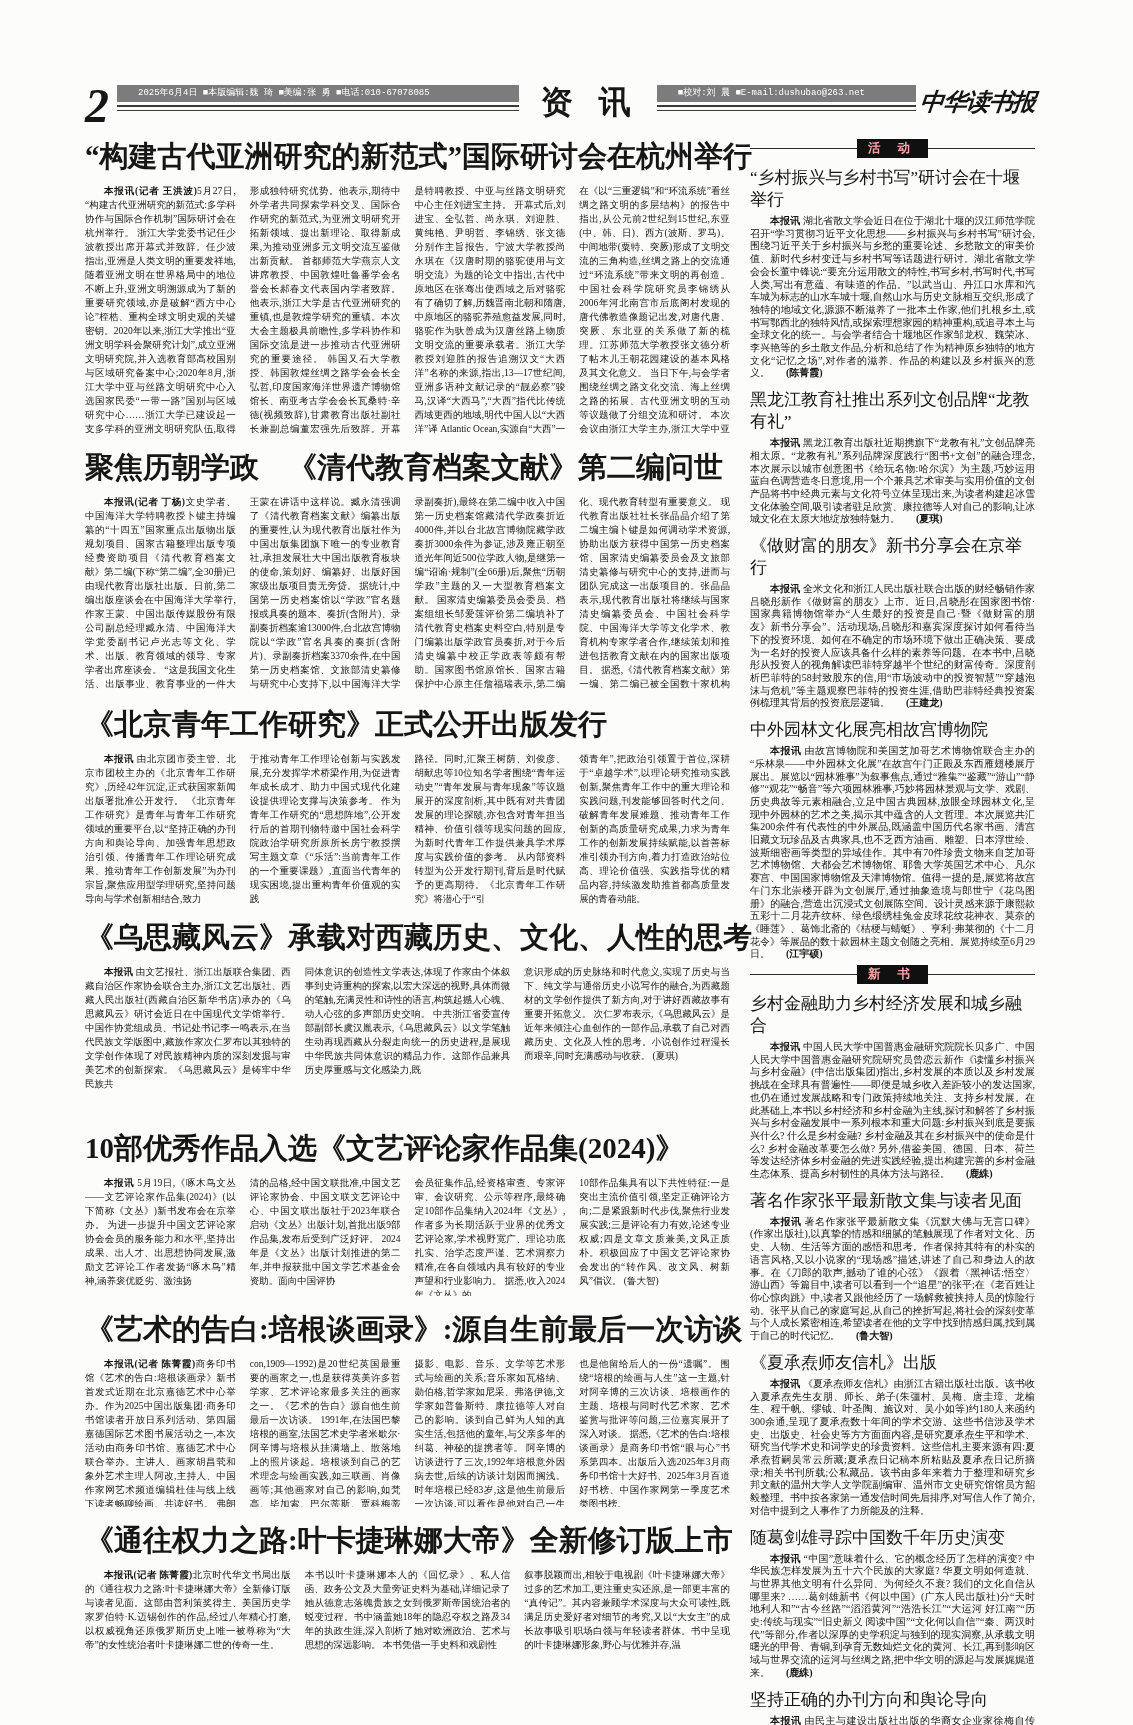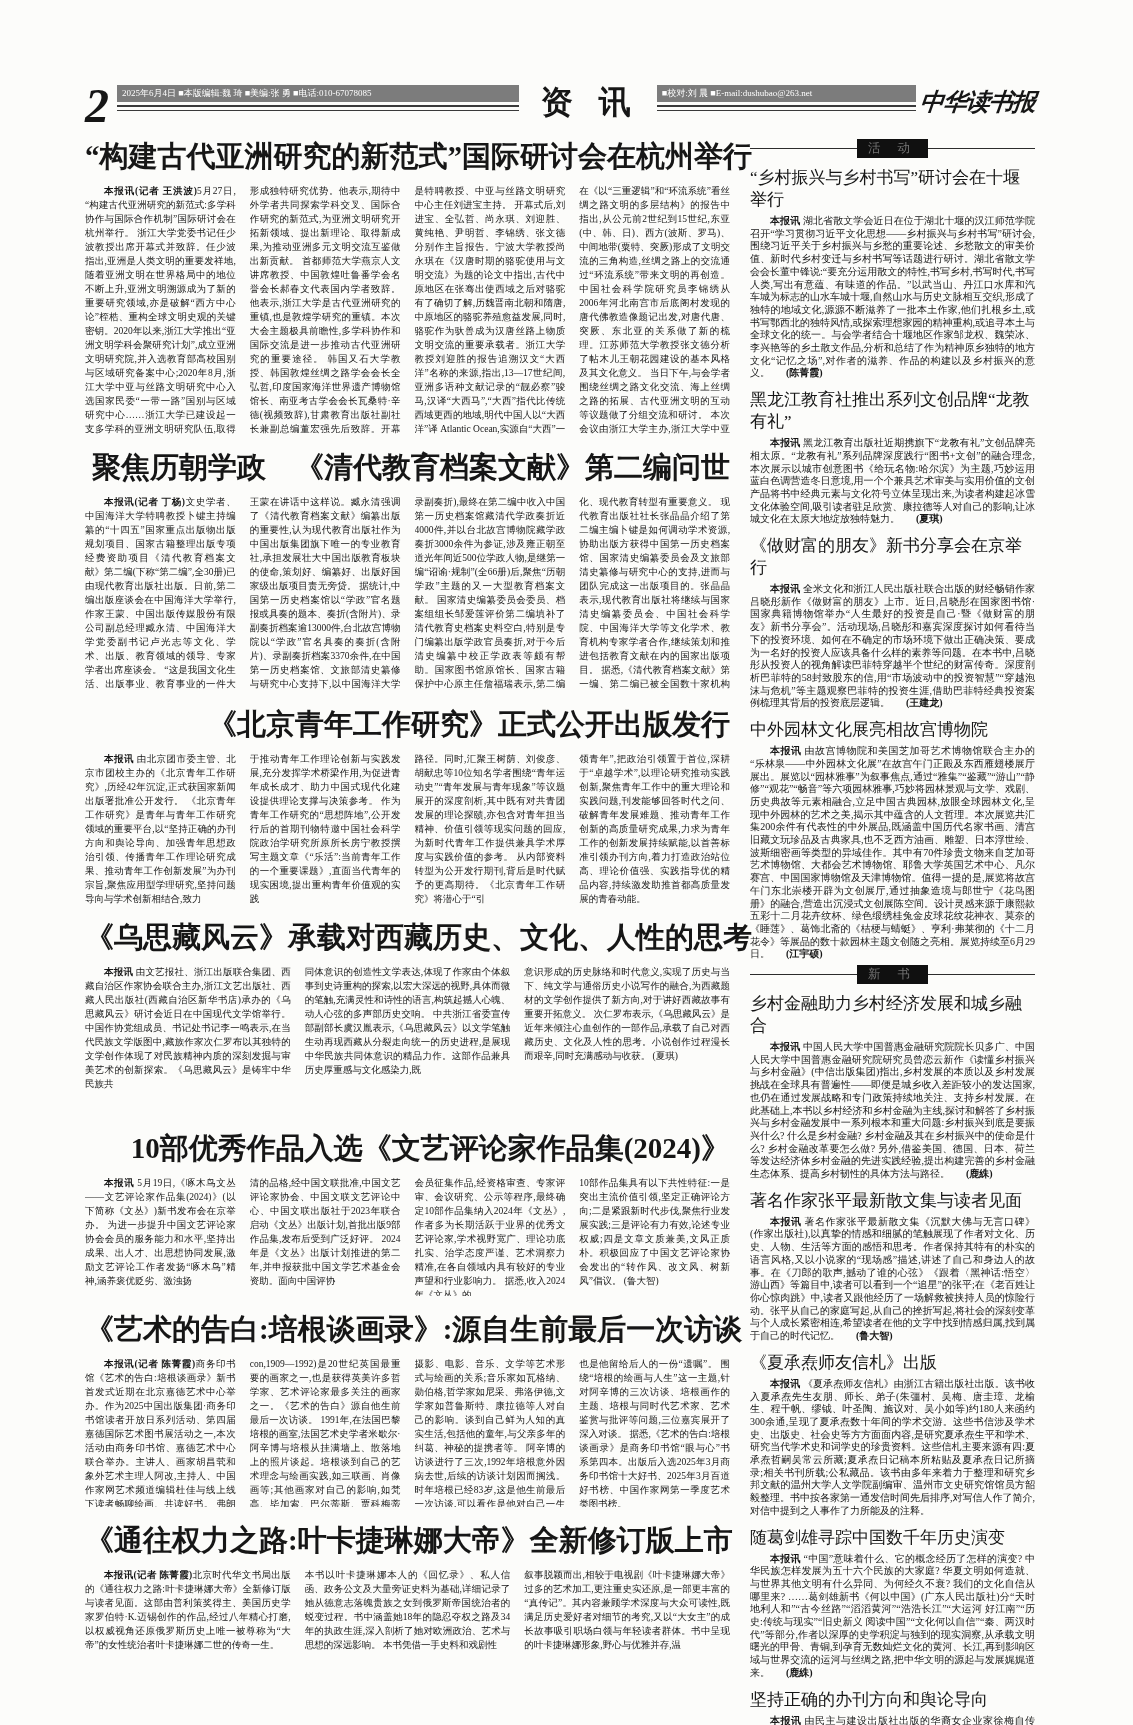--- a/index.html
+++ b/index.html
@@ -6,44 +6,44 @@
   .page{width:1133px;height:1725px;background:#fcfcfa;position:relative;overflow:hidden;
         font-family:"Liberation Serif","DejaVu Serif",serif;color:#161616;margin:0 auto;}
   .inner{position:absolute;left:85px;top:85px;width:950px;}
 
   
   .hd{display:flex;align-items:flex-start;}
   .pagenum{font-size:48px;font-weight:bold;line-height:42px;margin-right:8px;font-style:italic;}
   .hgroup{display:flex;flex-direction:column;}
   .hgroup.left{flex:1.55;}
   .hgroup.right{flex:1;}
-  .bar{background:#7c7c7c;color:#fff;font-size:9px;line-height:17px;height:17px;padding:0 5px;
-       font-family:Liberation Serif, serif;white-space:nowrap;overflow:hidden;}
+  .bar{background:#7c7c7c;color:#fff;font-size:9px;line-height:17px;height:17px;padding:0 21px;
+       font-family:Liberation Mono, monospace;white-space:nowrap;overflow:hidden;}
   .dbl{height:3px;border-top:2px solid #3a3a3a;border-bottom:1px solid #3a3a3a;margin-top:3px;}
   .section-title{font-size:32px;font-weight:bold;letter-spacing:26px;line-height:46px;margin:-6px 0 0 22px;white-space:nowrap;}
   .masthead{font-size:24px;font-weight:bold;font-style:italic;white-space:nowrap;line-height:34px;
             transform:skewX(-6deg);letter-spacing:-1px;margin-left:4px;}
 
   
   .content{display:flex;margin-top:8px;}
   main{width:645px;}
   aside{width:285px;margin-left:20px;}
 
   
-  article h1{font-size:29px;font-weight:bold;text-align:right;margin:14px 0 9px;line-height:38px;white-space:nowrap;}
+  article h1{font-size:29px;font-weight:bold;text-align:left;margin:14px 0 9px;line-height:38px;white-space:nowrap;}
   article.first h1{margin-top:2px;}
   .cols{display:flex;gap:14px;overflow:hidden;}
   .col{flex:1;font-size:9.5px;line-height:14px;text-align:justify;overflow:hidden;}
   .col .lead{font-weight:bold;}
   .col.indent{text-indent:2em;}
 
   
   .tagrow{display:flex;align-items:center;margin:4px 0 8px;}
   .tagrow .rule{flex:1;height:1.5px;background:#2c2c2c;}
-  .tag{background:#101010;color:#737373;font-size:12.5px;font-weight:normal;line-height:19px;
+  .tag{background:#101010;color:#fca5a5;font-size:12.5px;font-weight:bold;line-height:19px;
        padding:0 11px;letter-spacing:7px;margin:0 0 0 0;}
   .sb-item h2{font-size:17px;font-weight:normal;margin:9px 0 4px;line-height:22px;}
   .sb-item p{margin:0;font-size:10px;line-height:12.7px;text-align:justify;text-indent:2em;}
   .sb-item .lead{font-weight:bold;}
   .sb-item .sign{font-weight:bold;margin-left:16px;white-space:nowrap;}
 </style>
 </head>
 <body>
 
 <div class="page">

